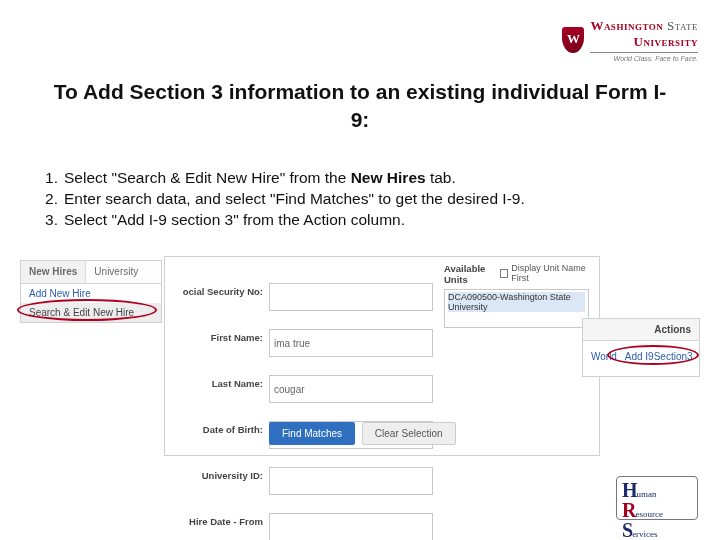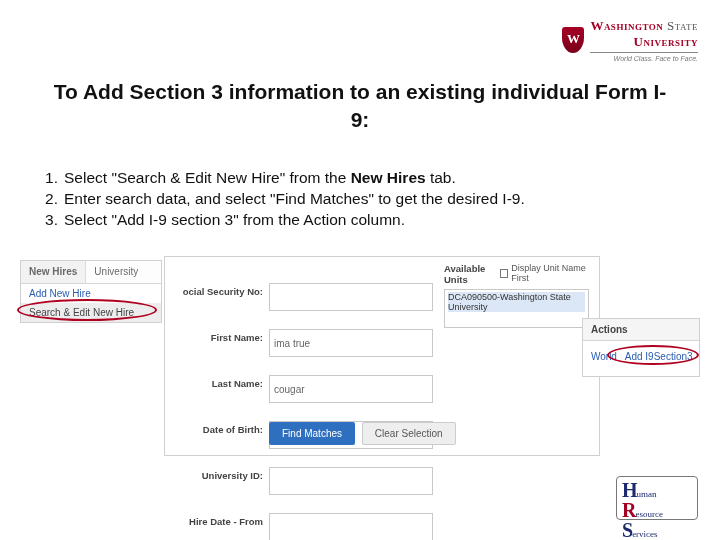--- a/index.html
+++ b/index.html
@@ -214,20 +214,21 @@
     background: #fff;
     font-size: 10px;
   }
   .panel-right .pr-hdr {
     background: #f5f5f5;
     border-bottom: 1px solid #d6d6d6;
     padding: 5px 8px;
     font-size: 10px;
     font-weight: bold;
     color: #444;
+    text-align: right;
   }
   .panel-right .pr-body {
     padding: 10px 8px 14px;
     color: #2a5db0;
     font-size: 10px;
     white-space: nowrap;
     position:relative;
   }
 
   

